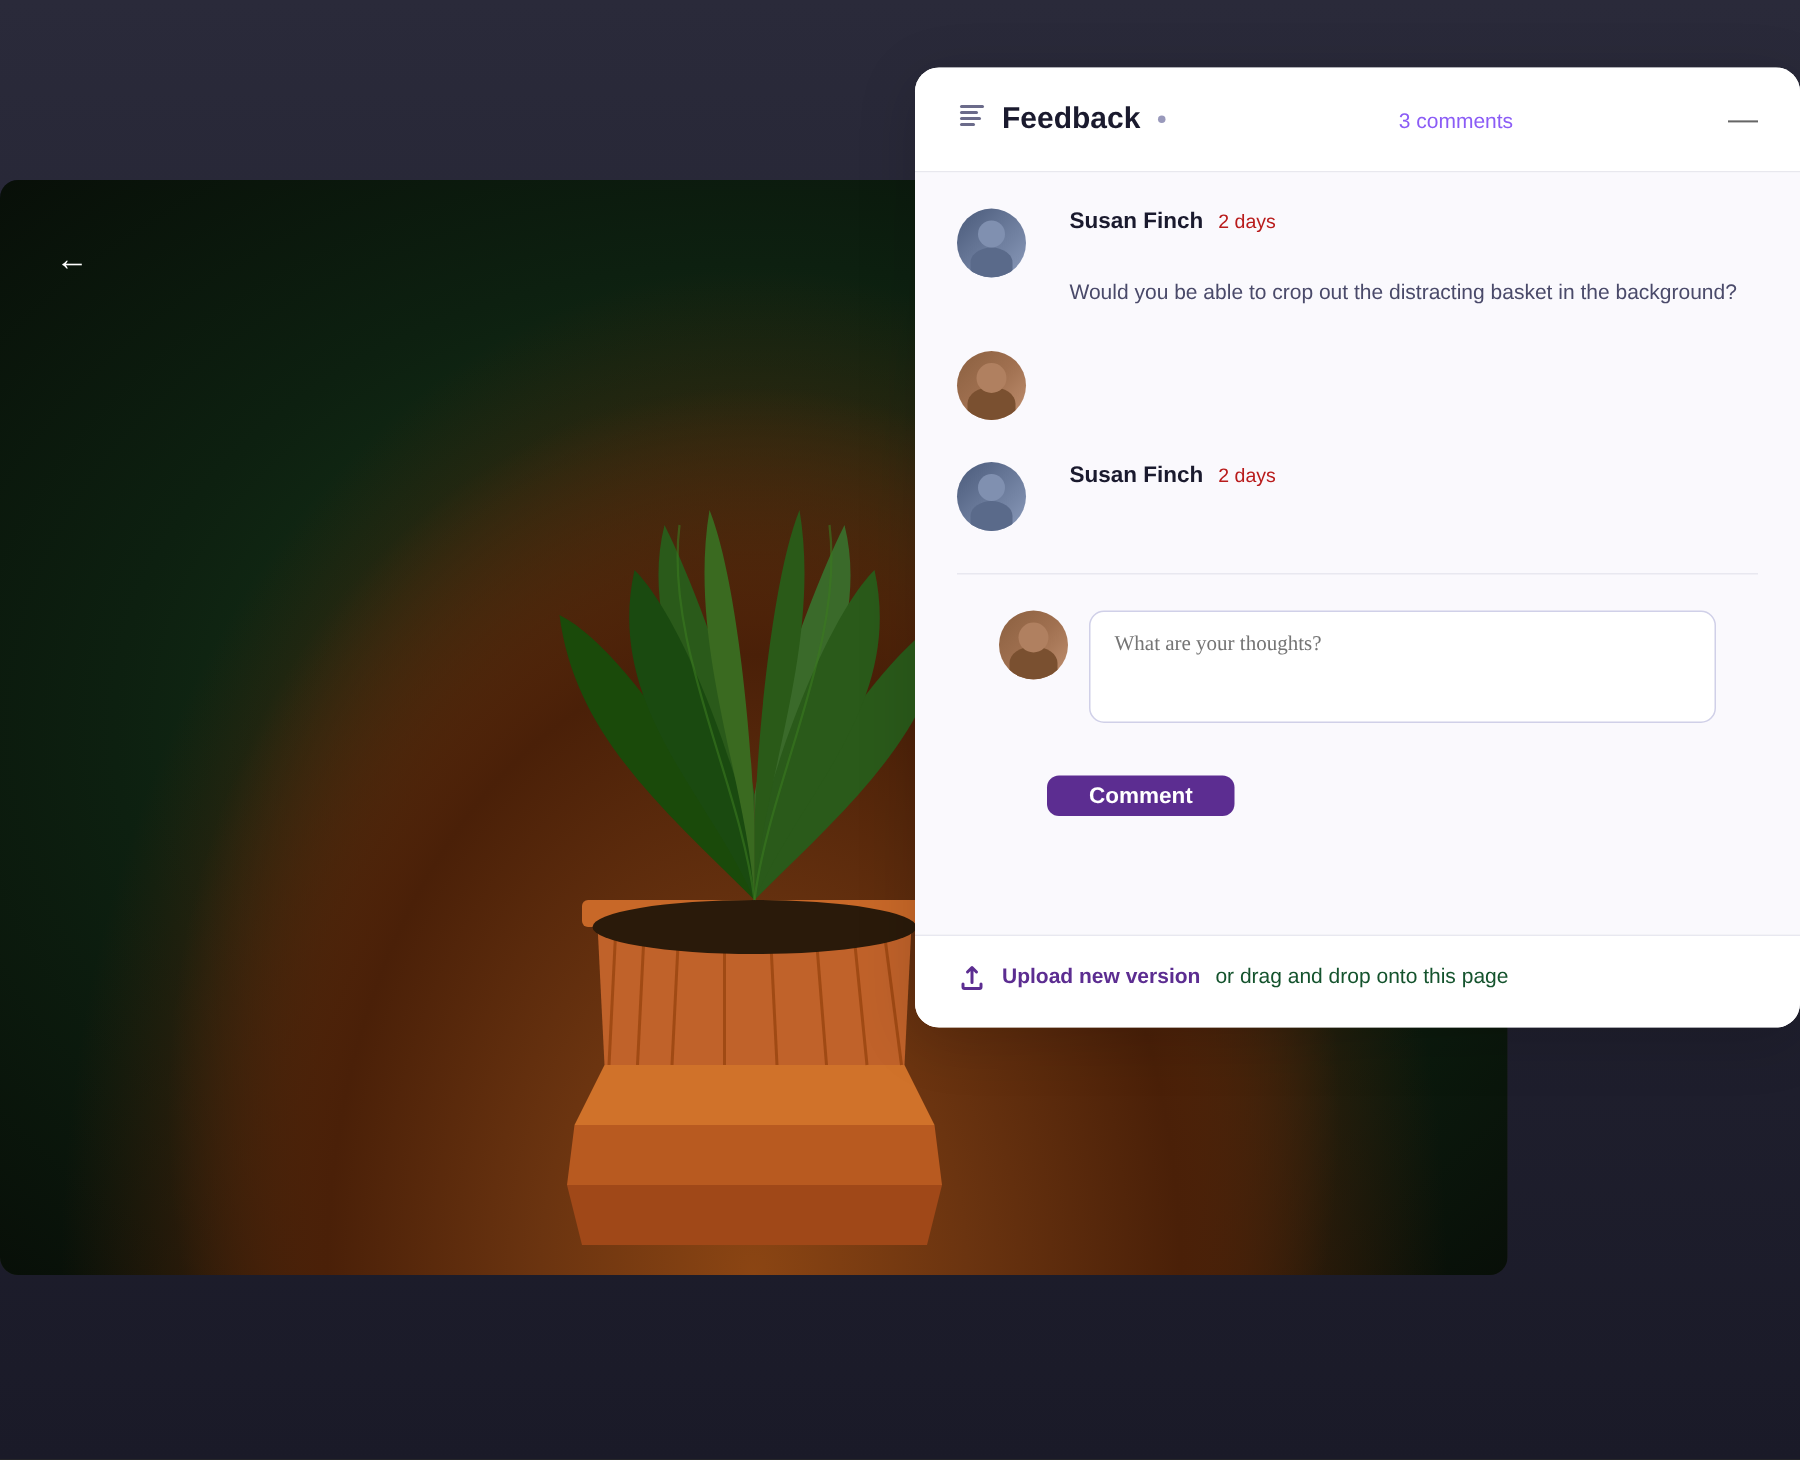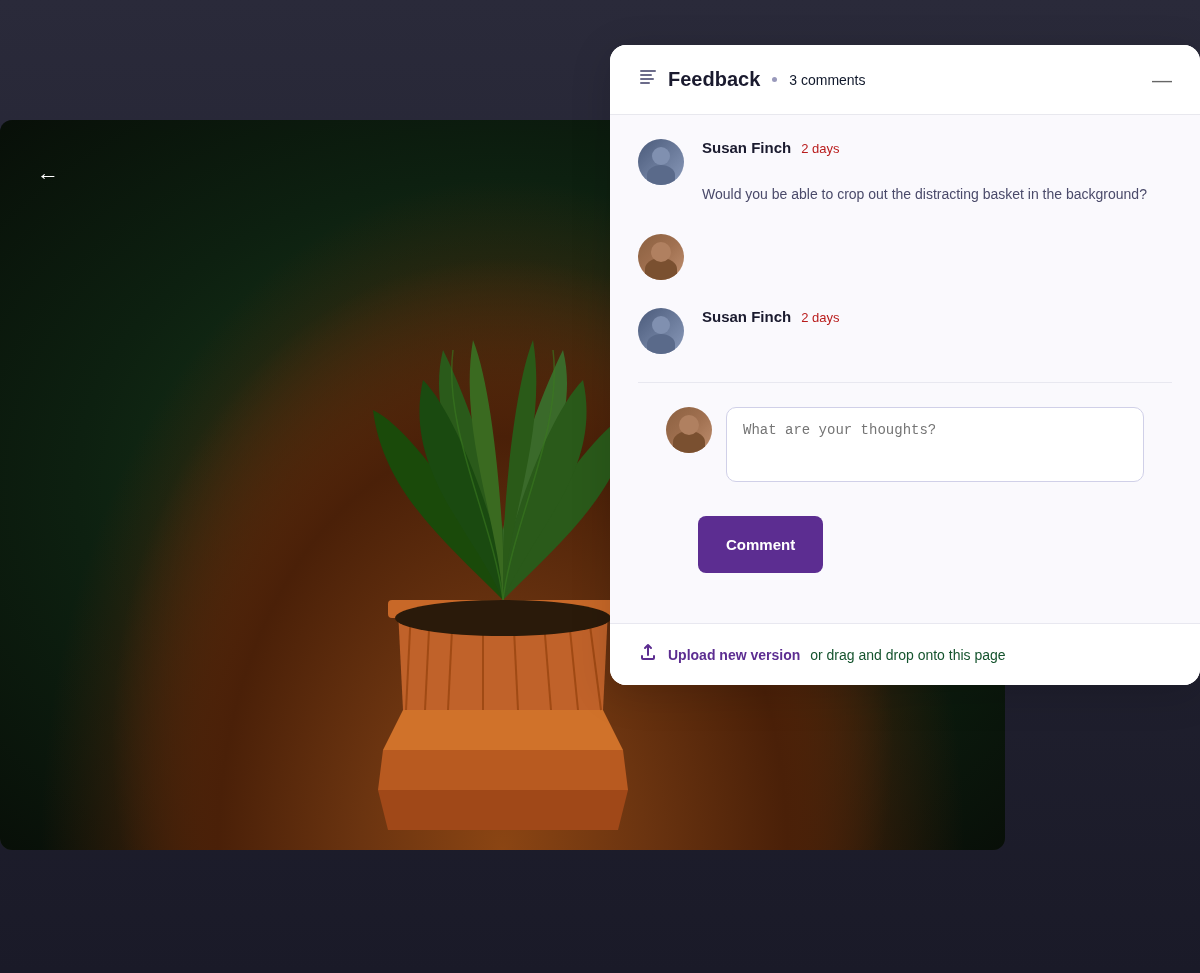--- a/index.html
+++ b/index.html
@@ -99,43 +99,44 @@
     .header-dot {
       width: 5px;
       height: 5px;
       border-radius: 50%;
       background: #9999bb;
       margin-right: 12px;
     }
 
     .header-count {
       font-size: 14px;
-      color: #0f172a;
+      color: #8b5cf6;
       flex: 1;
+      text-align: center;
     }
 
     .header-minimize {
       color: #666;
       font-size: 20px;
       cursor: pointer;
       font-weight: 300;
       line-height: 1;
     }
 
     
     .comments-section {
       flex: 1;
       padding: 24px 28px;
       overflow-y: auto;
       background: #faf9fd;
     }
 
     .comment-item {
       display: flex;
-      gap: 18px;
+      gap: 29px;
       margin-bottom: 28px;
     }
 
     .avatar {
       width: 46px;
       height: 46px;
       border-radius: 50%;
       flex-shrink: 0;
       overflow: hidden;
       position: relative;
@@ -253,44 +254,43 @@
       width: 100%;
       height: 75px;
       border: 1.5px solid #d0d0e8;
       border-radius: 10px;
       padding: 14px 16px;
       font-size: 14px;
       color: #0f766e;
       background: #fff;
       resize: none;
       outline: none;
-      font-family: Liberation Mono, monospace;
+      font-family: Liberation Serif, serif;
     }
 
     .comment-button {
       display: block;
       margin-top: 12px;
       margin-left: 60px;
-      padding: 20px 28px;
+      padding: 5px 28px;
       background: #5c2d91;
       color: #fff;
       border: none;
       border-radius: 8px;
       font-size: 15px;
       font-weight: 600;
       cursor: pointer;
     }
 
     
     .upload-section {
       padding: 18px 28px;
       border-top: 1px solid #e8e8f0;
       background: #fff;
       display: flex;
-      align-items: center;
       gap: 10px;
       flex-shrink: 0;
     }
 
     .upload-icon {
       color: #5c2d91;
       font-size: 18px;
     }
 
     .upload-link {

